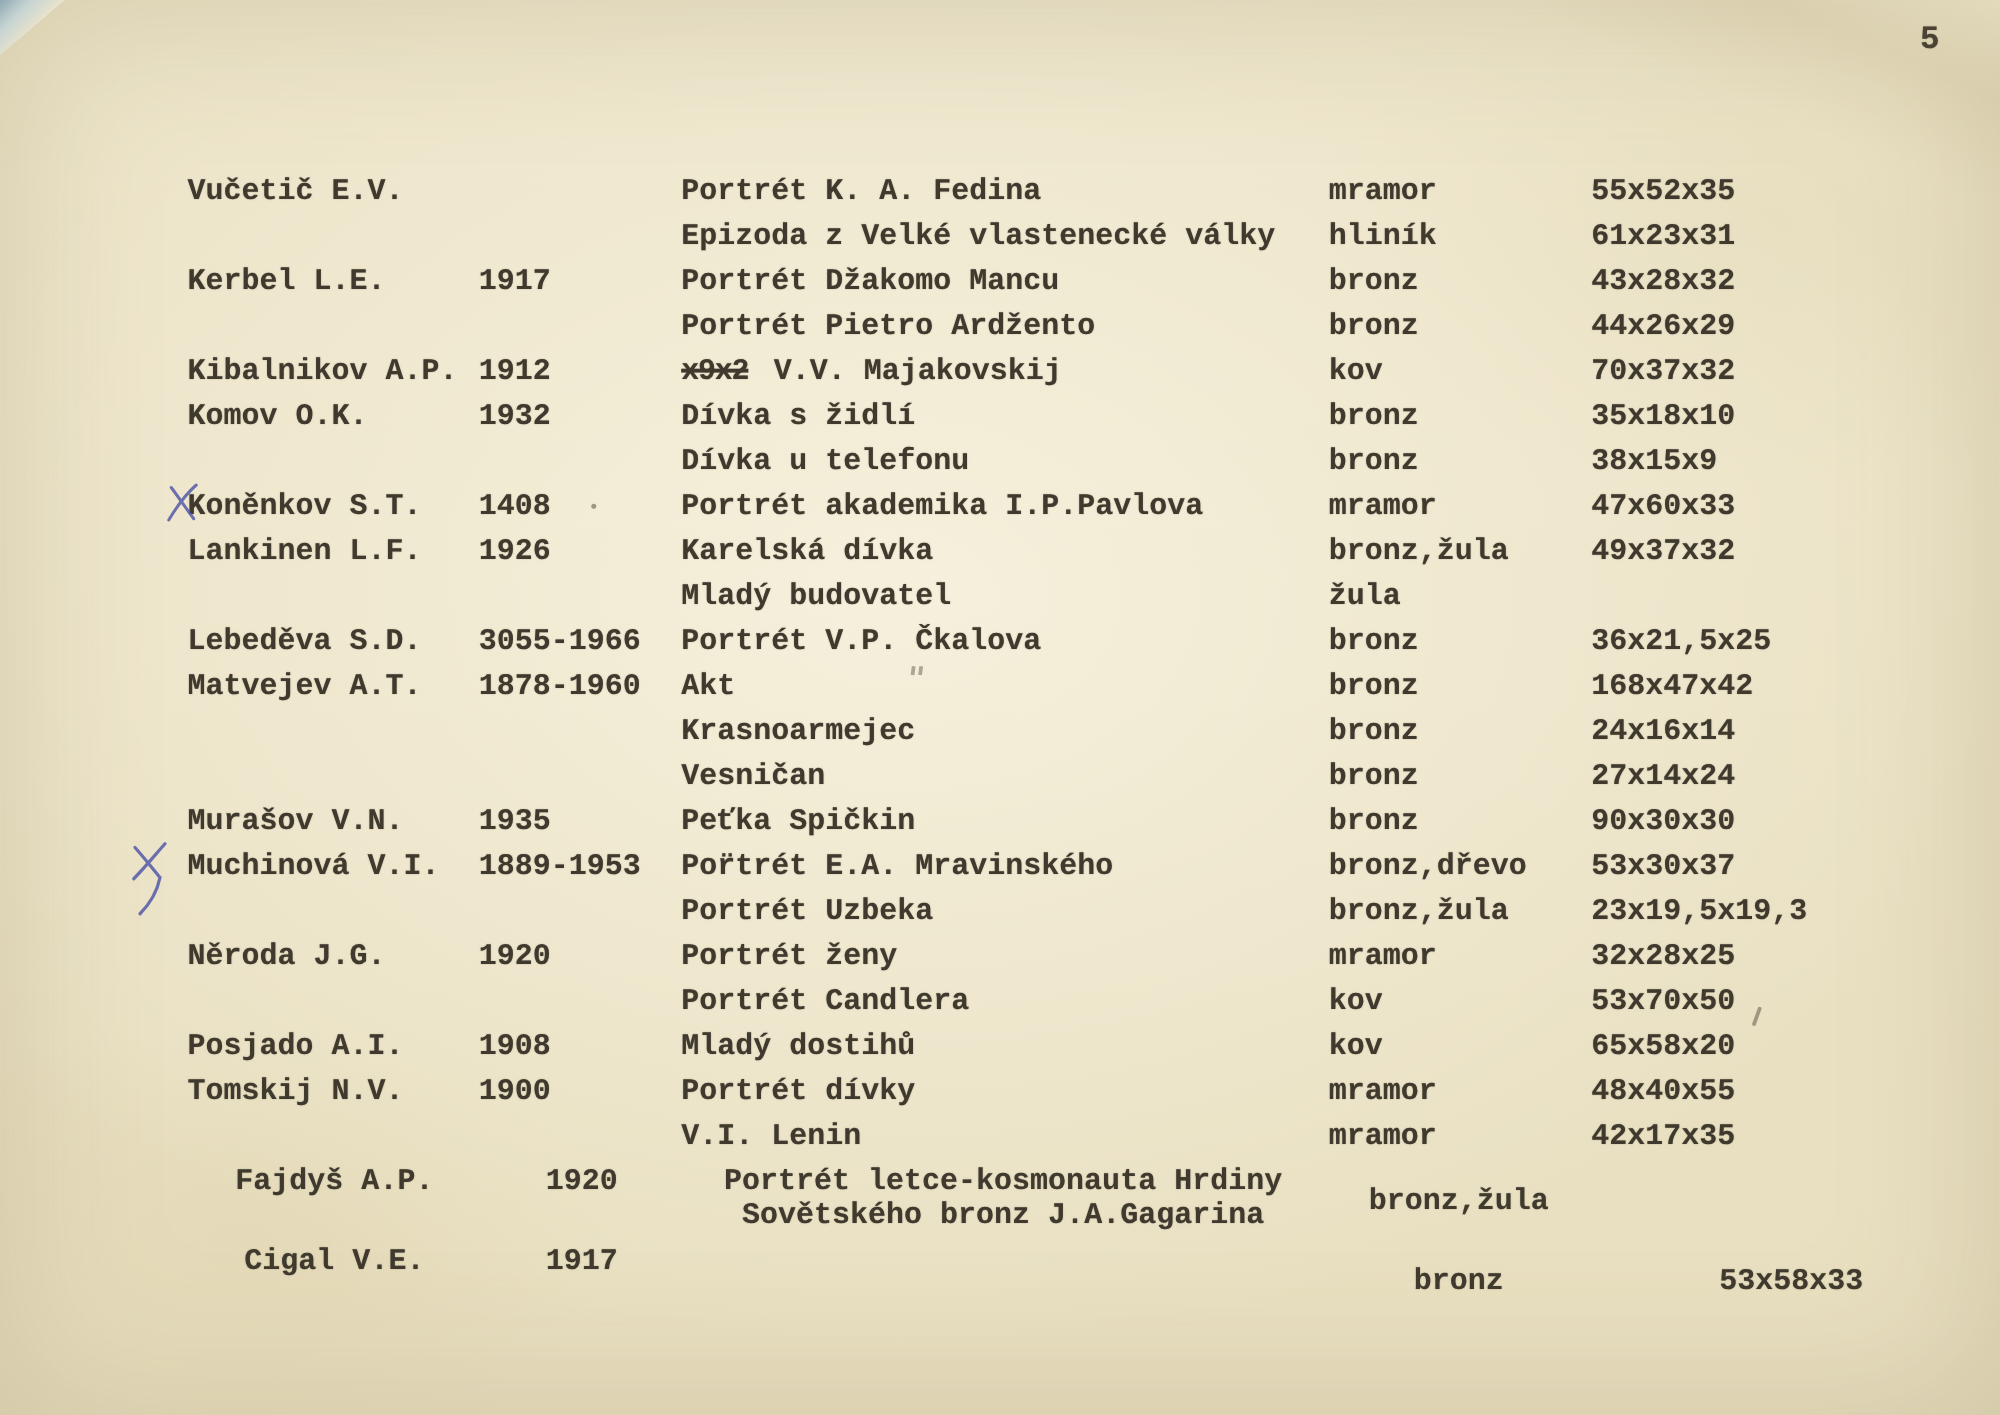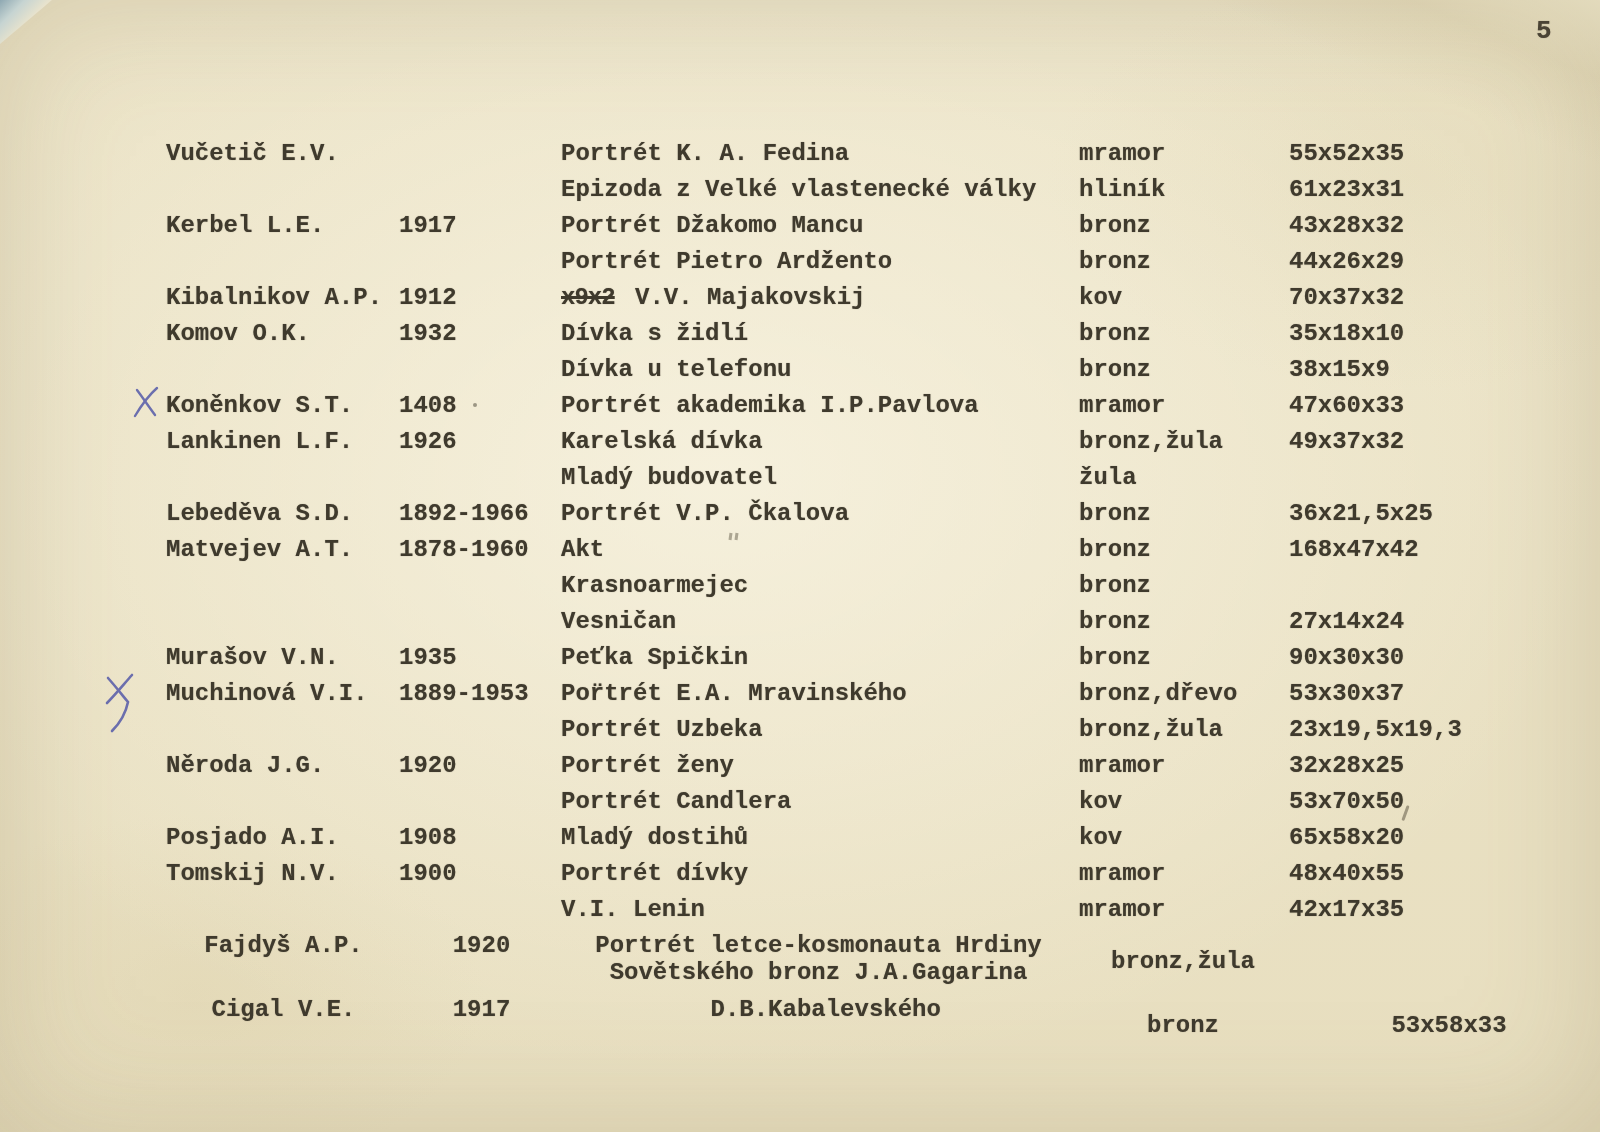--- a/index.html
+++ b/index.html
@@ -27,21 +27,21 @@
   
   .corner-tr{
     position:absolute;right:0;top:0;width:430px;height:180px;
     background:linear-gradient(to bottom left, rgba(228,220,190,.85) 0%, rgba(203,191,152,.28) 22%, rgba(203,191,152,0) 46%);
   }
   .page-num{
     position:absolute;left:1536px;top:16px;
     font-size:26px;font-weight:700;color:#4a4334;
     text-shadow:0 0 1px rgba(74,67,52,.55);
   }
-  .rows{position:absolute;left:16px;top:140px;width:1431px;}
+  .rows{position:absolute;left:0;top:140px;width:1431px;}
   .row{position:relative;height:36px;}
   .row.two{height:64px;text-align:center;}
   .cell{
     position:absolute;top:0;white-space:pre;
     font-size:24px;line-height:27px;font-weight:700;
     color:#3f3a2d;text-shadow:0 0 1px rgba(63,58,45,.5);
   }
   .c-artist{left:150px;width:235px;}
   .c-year{left:383px;width:165px;}
   .c-title{left:545px;width:515px;}
@@ -129,35 +129,36 @@
       <div class="cell c-title"><span>Karelská dívka</span></div>
       <div class="cell c-mat">bronz,žula</div>
       <div class="cell c-dim">49x37x32</div>
     </div>
     <div class="row">
       <div class="cell c-title"><span>Mladý budovatel</span></div>
       <div class="cell c-mat">žula</div>
     </div>
     <div class="row">
       <div class="cell c-artist">Lebeděva S.D.</div>
-      <div class="cell c-year">1892-1966</div>
+      <div class="cell c-year">3055-1966</div>
       <div class="cell c-title"><span>Portrét V.P. Čkalova</span></div>
       <div class="cell c-mat">bronz</div>
       <div class="cell c-dim">36x21,5x25</div>
     </div>
     <div class="row">
       <div class="cell c-artist">Matvejev A.T.</div>
       <div class="cell c-year">1878-1960</div>
       <div class="cell c-title"><span>Akt</span></div>
       <div class="cell c-mat">bronz</div>
       <div class="cell c-dim">168x47x42</div>
     </div>
     <div class="row">
       <div class="cell c-title"><span>Krasnoarmejec</span></div>
       <div class="cell c-mat">bronz</div>
+      <div class="cell c-dim">24x16x14</div>
     </div>
     <div class="row">
       <div class="cell c-title"><span>Vesničan</span></div>
       <div class="cell c-mat">bronz</div>
       <div class="cell c-dim">27x14x24</div>
     </div>
     <div class="row">
       <div class="cell c-artist">Murašov V.N.</div>
       <div class="cell c-year">1935</div>
       <div class="cell c-title"><span>Peťka Spičkin</span></div>
@@ -209,21 +210,21 @@
     </div>
     <div class="row two">
       <div class="cell c-artist">Fajdyš A.P.</div>
       <div class="cell c-year">1920</div>
       <div class="cell c-title"><span>Portrét letce-kosmonauta Hrdiny</span><div class="line2">Sovětského bronz J.A.Gagarina</div></div>
       <div class="cell c-mat">bronz,žula</div>
     </div>
     <div class="row two">
       <div class="cell c-artist">Cigal V.E.</div>
       <div class="cell c-year">1917</div>
-      <div class="cell c-title"><div class="line2"> D.B.Kabalevského</div></div>
+      <div class="cell c-title"></div>
       <div class="cell c-mat">bronz</div>
       <div class="cell c-dim">53x58x33</div>
     </div>
   </div>
 
 <div class="pen" style="left:130px;top:385px;">
   <svg width="32" height="36" viewBox="0 0 32 36">
     <g fill="none" stroke="#4f55a8" stroke-width="2.4" stroke-linecap="round" opacity="0.82">
       <path d="M5 31 C11 21 19 10 27 3"></path>
       <path d="M7 5 C13 13 19 22 25 30"></path>

